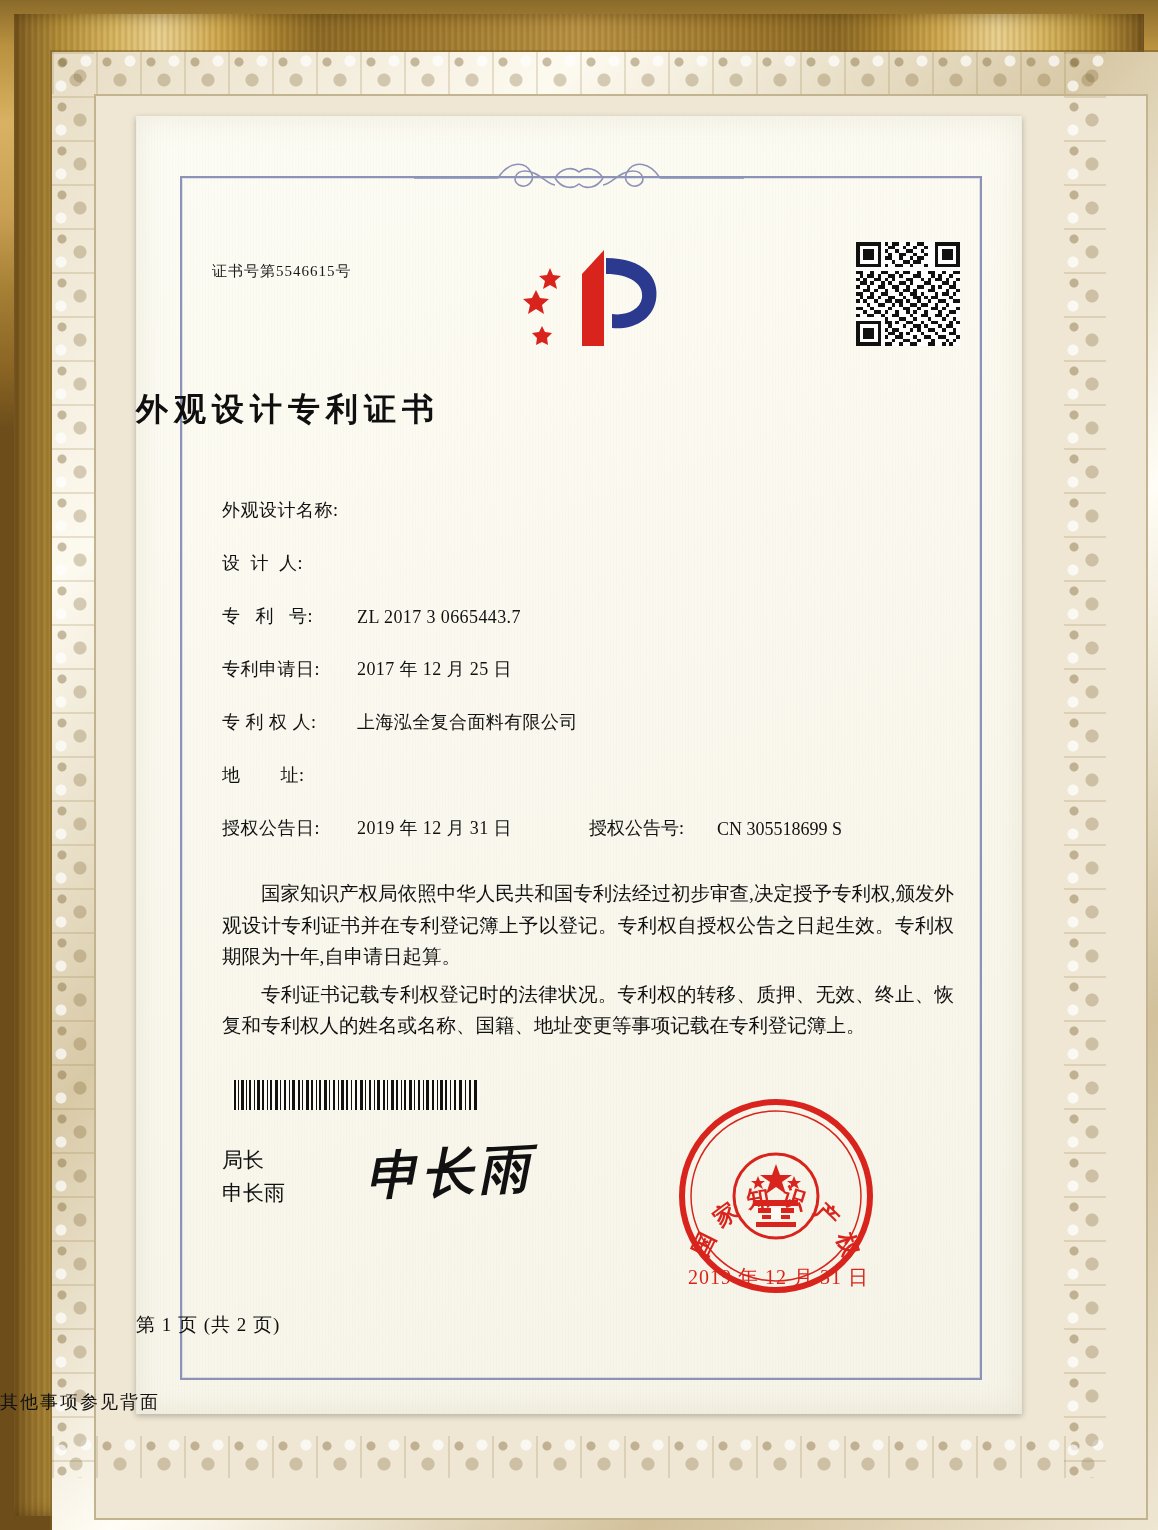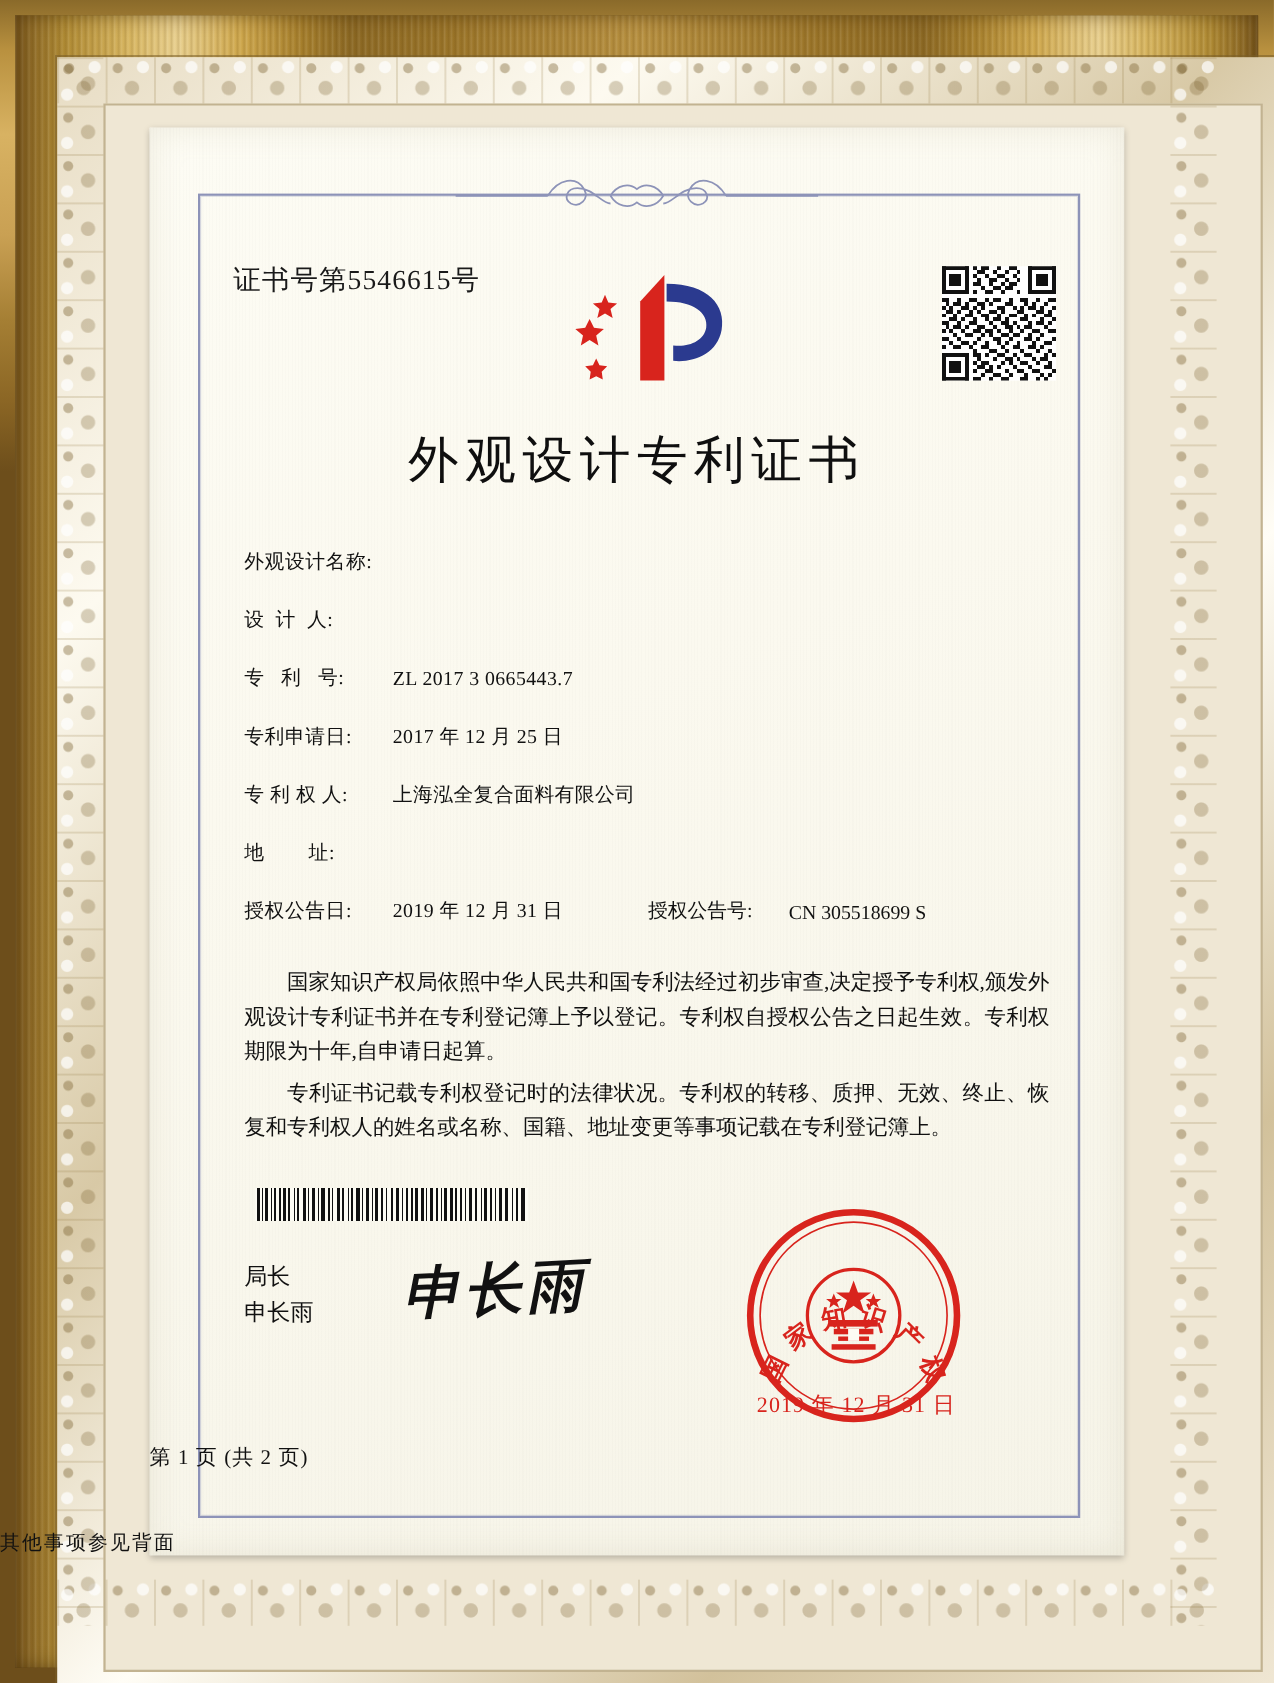--- a/index.html
+++ b/index.html
@@ -104,43 +104,42 @@
   .border-flourish {
     position: absolute;
     top: 40px; left: 50%;
     transform: translateX(-50%);
     width: 330px; height: 44px;
   }
 
   
   .cert-no {
     position: absolute;
-    left: 76px; top: 122px;
-    font-size: 25px;
+    left: 76px; top: 146px;
+    font-size: 15px;
     color: #1a1a1a;
     letter-spacing: 1px;
   }
   .logo {
     position: absolute;
     left: 384px; top: 128px;
     width: 150px; height: 110px;
   }
   .qr {
     position: absolute;
     right: 62px; top: 126px;
     width: 104px; height: 104px;
   }
 
   
   .title {
     position: absolute;
     left: 0; right: 0; top: 272px;
-    text-align: center;
-    font-size: 46px;
-    font-weight: normal;
+    font-size: 32px;
+    font-weight: bold;
     letter-spacing: 6px;
     color: #0f0f0f;
     font-family: "DejaVu Serif", "Liberation Serif", serif;
   }
 
   
   .fields {
     position: absolute;
     left: 86px; top: 382px;
     width: 730px;

